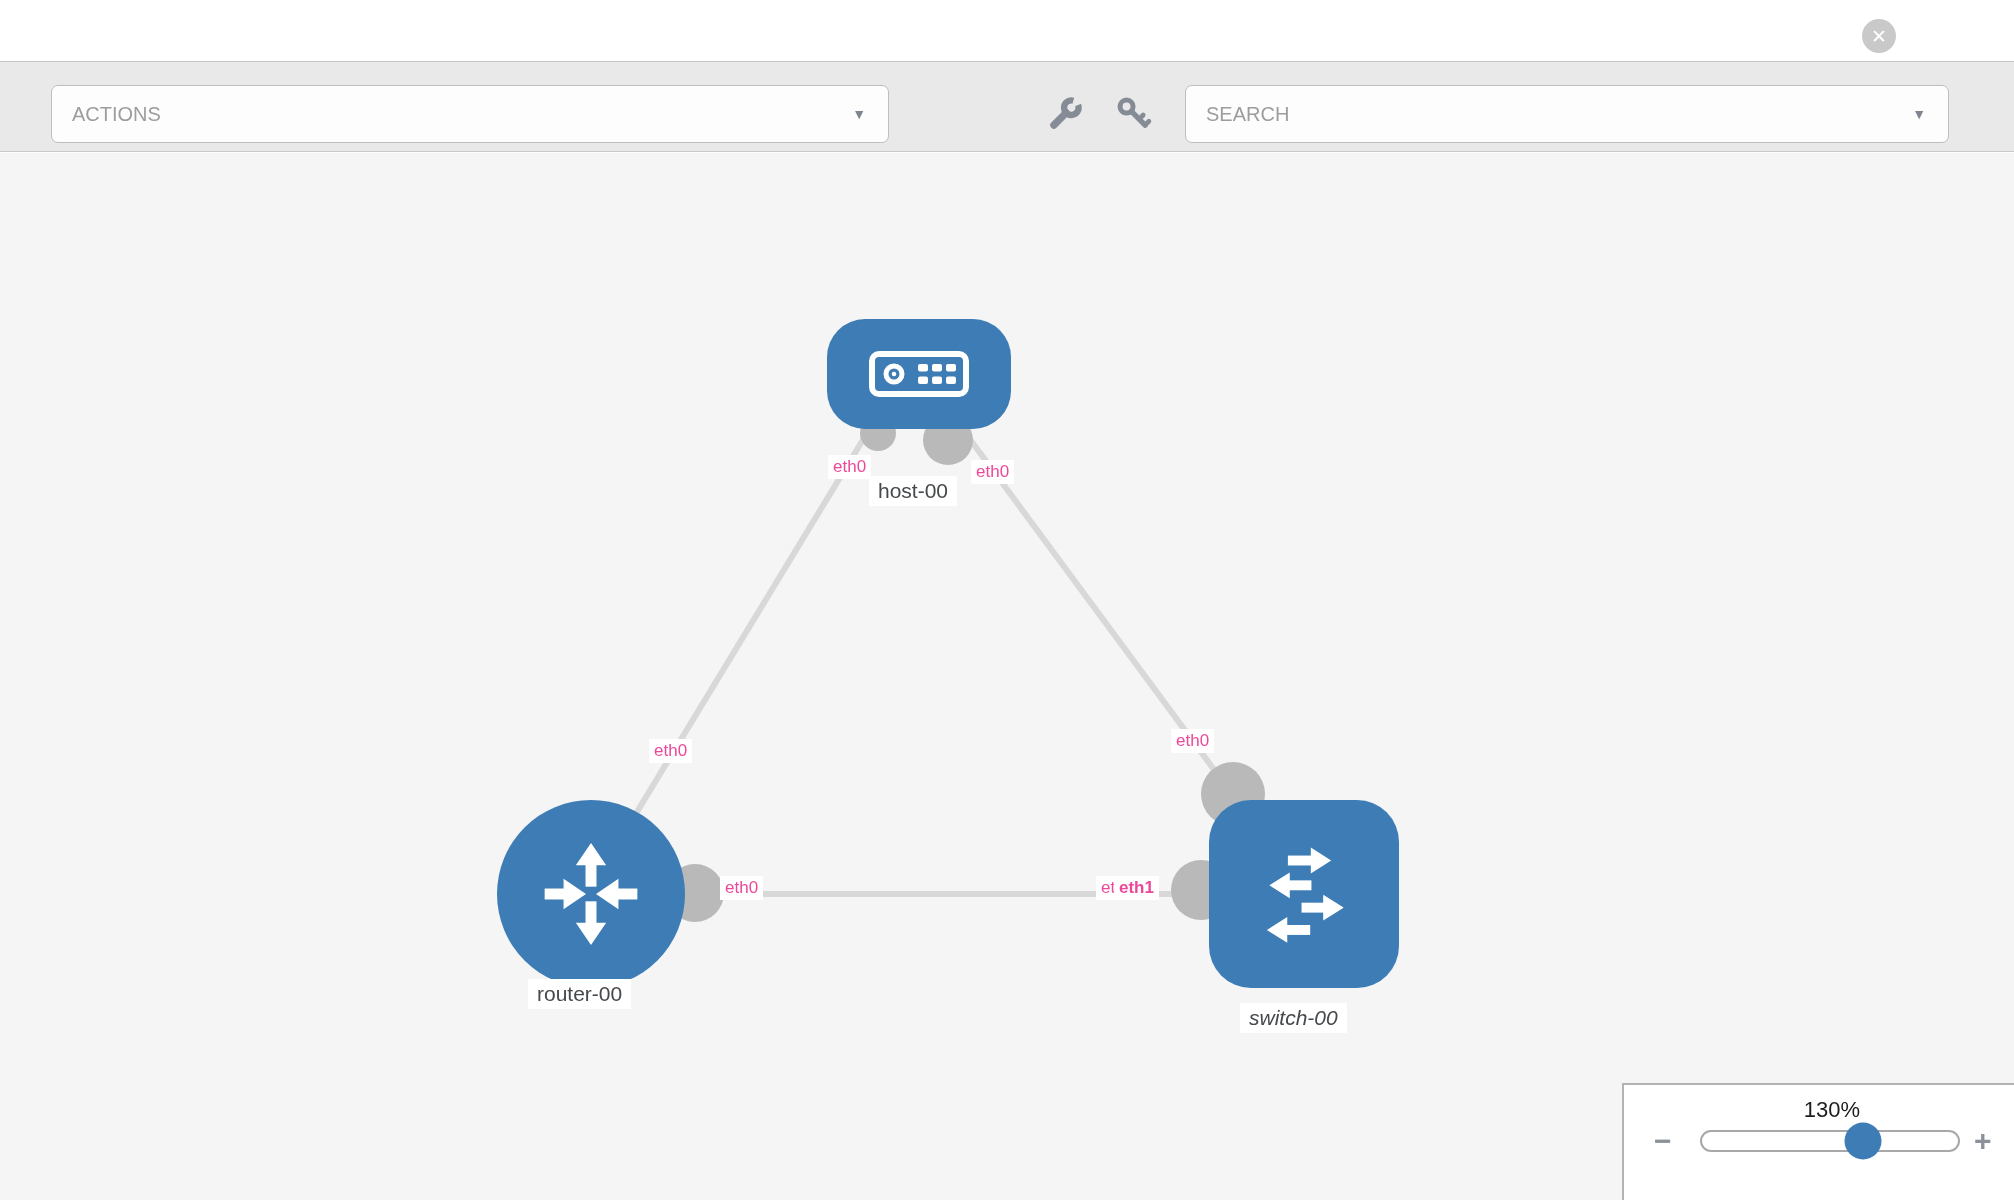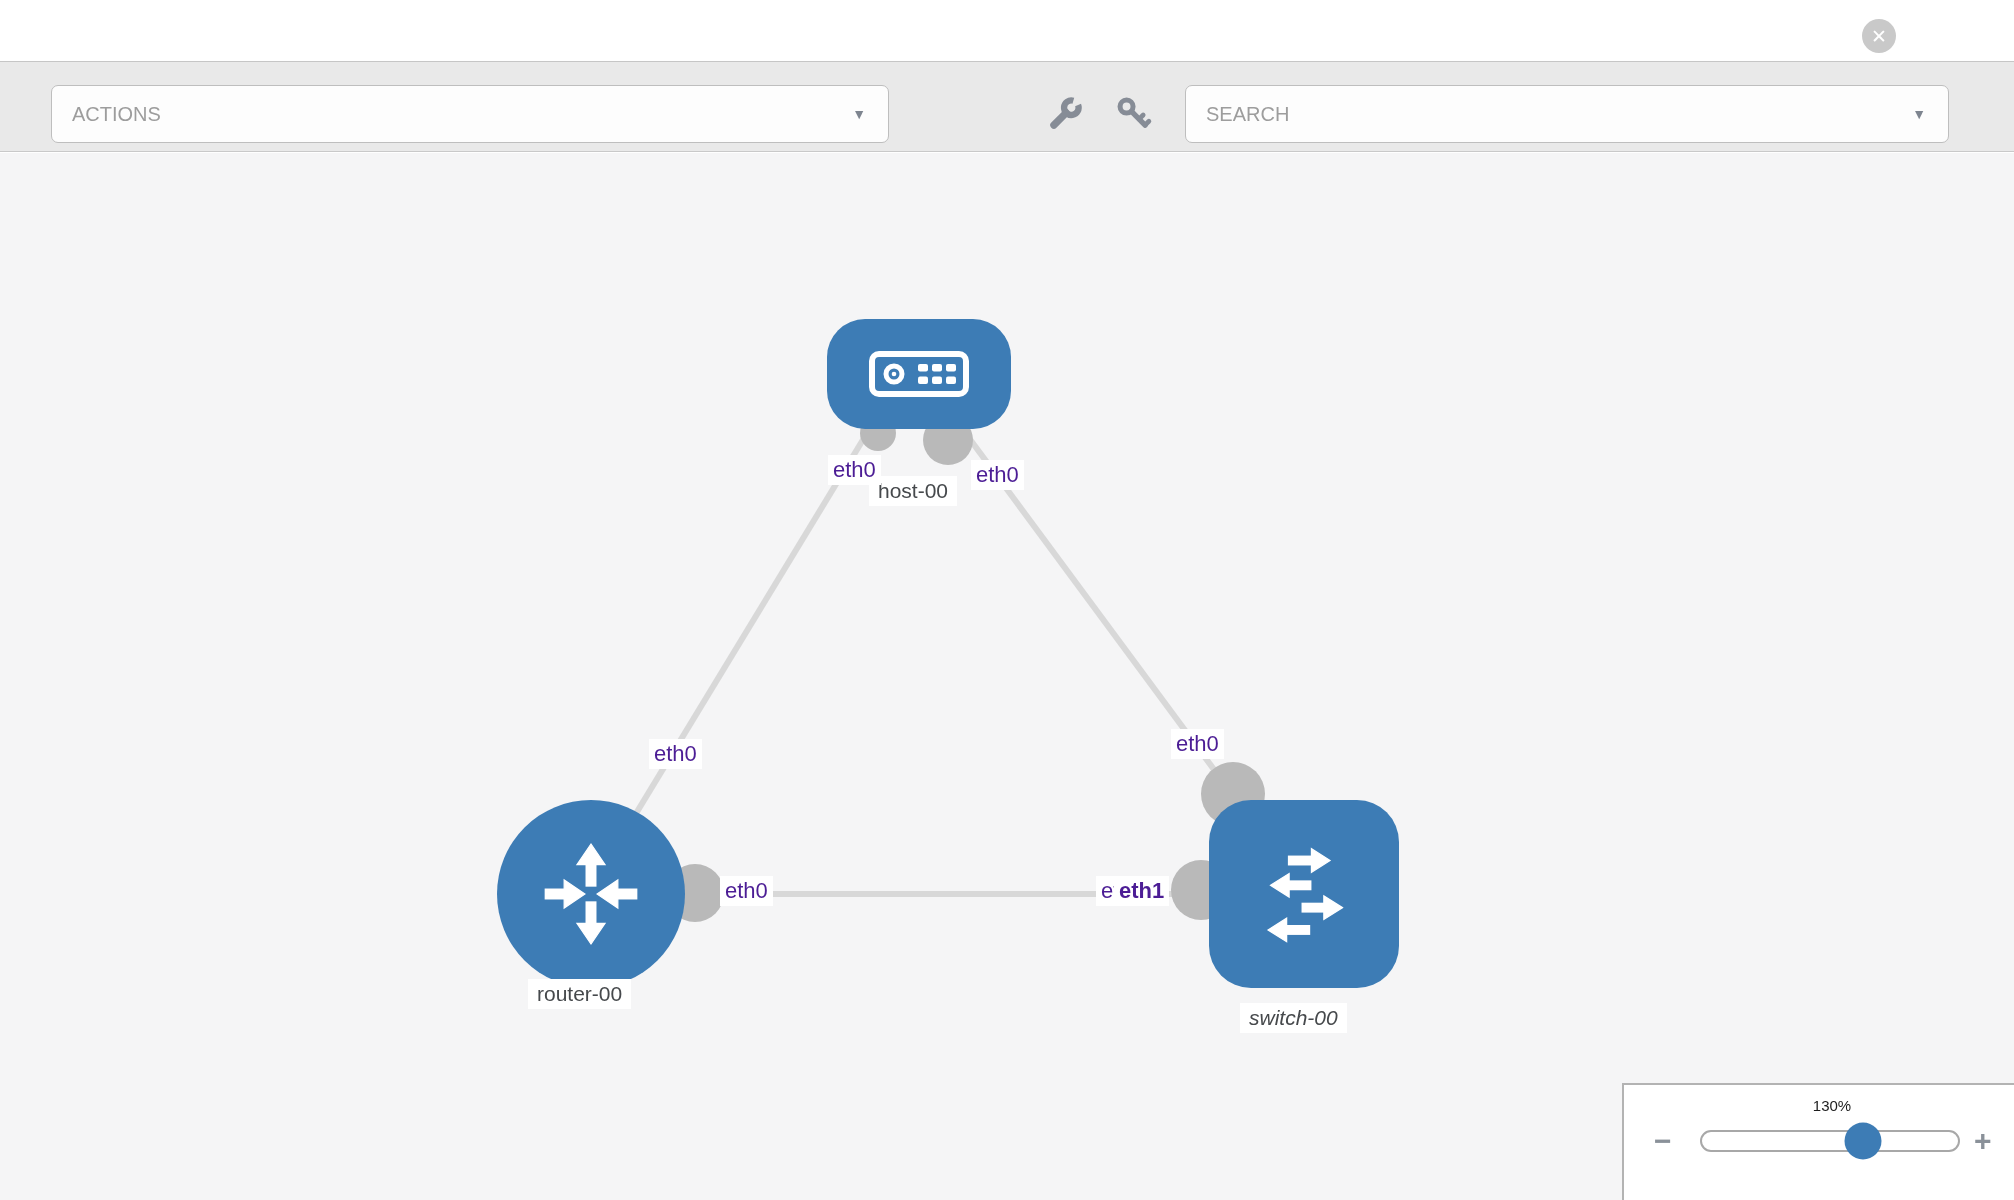--- a/index.html
+++ b/index.html
@@ -27,32 +27,32 @@
   .node { position:absolute; background:#3d7cb5; display:flex; align-items:center; justify-content:center; cursor:pointer; }
   .node-host   { left:827px; top:166px; width:184px; height:110px; border-radius:38px; }
   .node-router { left:497px; top:647px; width:188px; height:188px; border-radius:50%; }
   .node-switch { left:1209px; top:647px; width:190px; height:188px; border-radius:42px; }
 
   .node-label { position:absolute; background:#fff; color:#46494c; font-size:21px; padding:3px 9px; white-space:nowrap; }
   .lbl-host   { left:869px; top:290px;margin-top:33px; }
   .lbl-router { left:528px; top:826px; }
   .lbl-switch { left:1240px; top:850px;font-style:italic; }
 
-  .iface-label { position:absolute; background:#fff; color:#4c1d95; font-size:22px; padding:2px 5px; white-space:nowrap;text-align:right; }
+  .iface-label { position:absolute; background:#fff; color:#ec4899; font-size:17px; padding:2px 5px; white-space:nowrap;text-align:right; }
   .if-hr-host   { left:828px; top:302px; }
   .if-hr-router { left:649px; top:586px; }
   .if-hs-host   { left:971px; top:307px; }
   .if-hs-switch { left:1171px; top:576px; }
   .if-rs-router { left:720px; top:723px; }
   .if-rs-switch-behind { left:1096px; top:723px; z-index:1; }
   .if-rs-switch { left:1114px; top:723px; z-index:2;font-weight:bold; }
 
   
   .zoom-panel { position:absolute; left:1622px; top:930px; width:420px; height:140px; background:#fff; border:2px solid #b3b3b3; }
-  .zoom-pct { position:absolute; left:78px; top:12px; width:260px; text-align:center; font-size:15px; color:#1d1d1d; }
+  .zoom-pct { position:absolute; left:78px; top:12px; width:260px; text-align:center; font-size:22px; color:#1d1d1d; }
   .zoom-minus, .zoom-plus { position:absolute; top:38px; font-size:30px; font-weight:bold; color:#8a9199; cursor:pointer; line-height:36px; }
   .zoom-minus { left:30px; }
   .zoom-plus { left:350px; }
   .zoom-track { position:absolute; left:76px; top:45px; width:260px; height:22px; background:#fff; border:2px solid #a8a8a8; border-radius:12px; cursor:pointer; }
   .zoom-thumb { position:absolute; left:63%; top:50%; transform:translate(-50%,-50%); width:37px; height:37px; border-radius:50%; background:#3d7cb5; cursor:grab; }
 </style>
 </head>
 <body>
 
 <div class="header">

